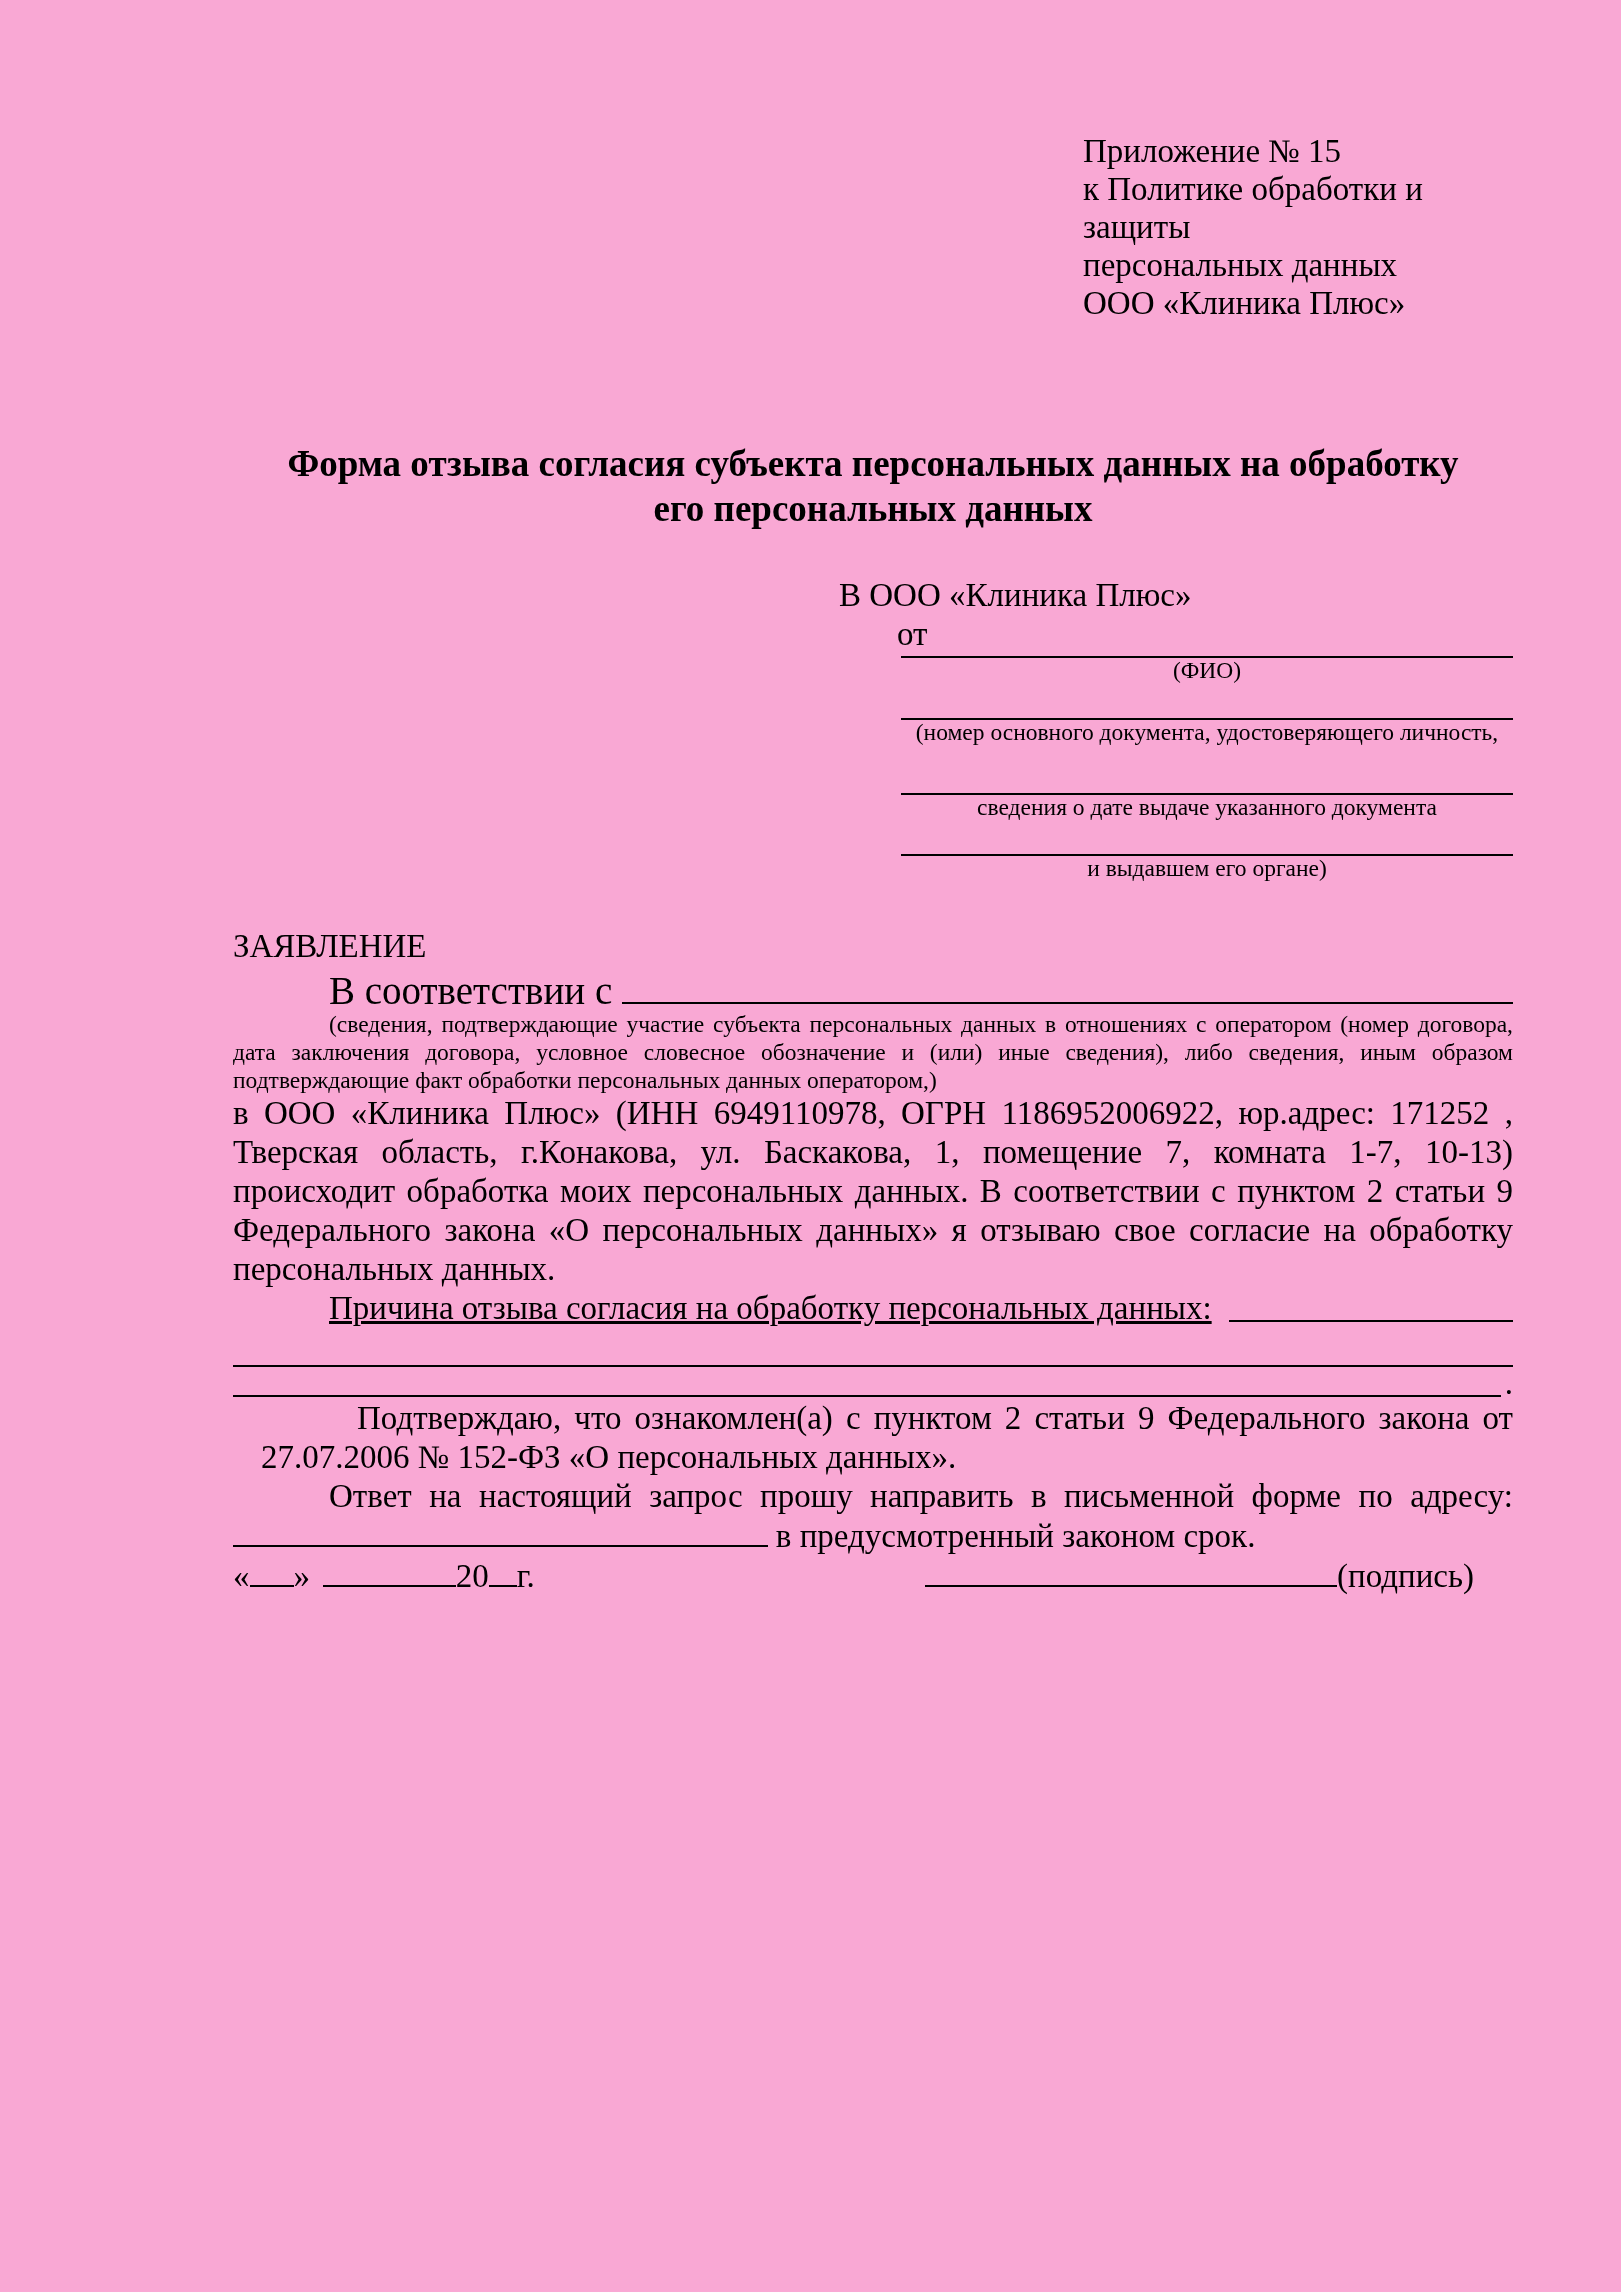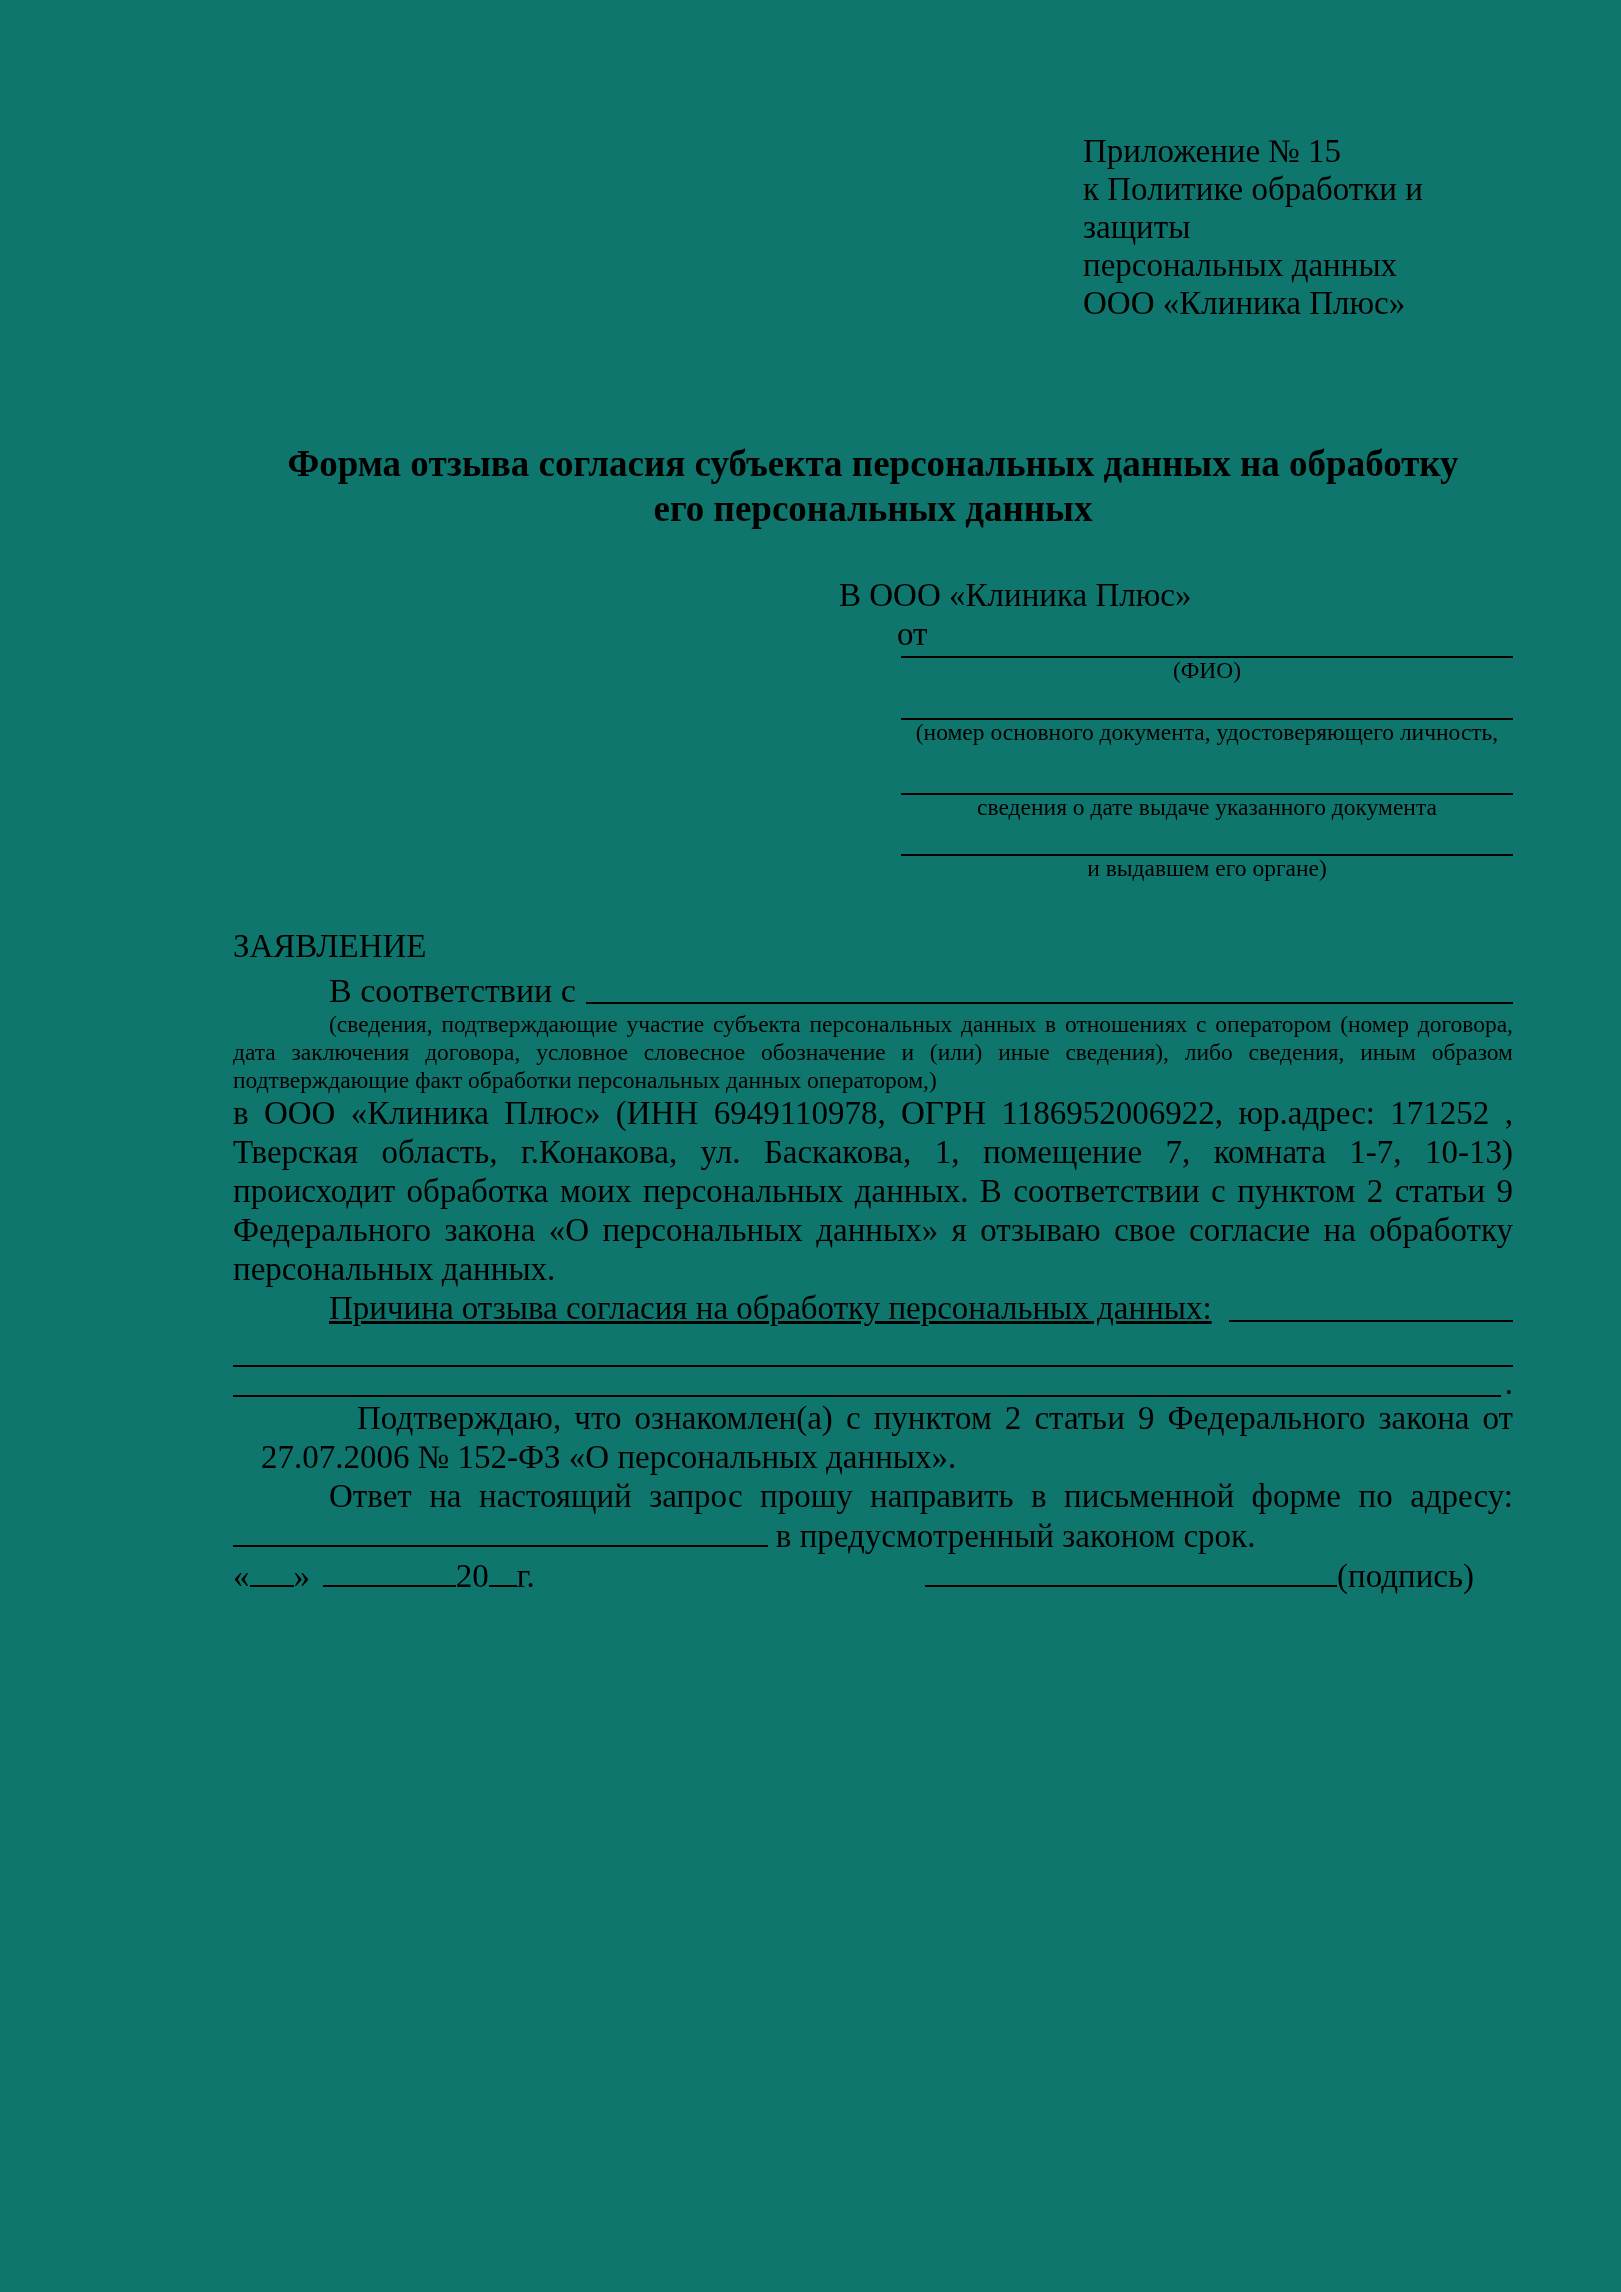--- a/index.html
+++ b/index.html
@@ -6,21 +6,21 @@
   html,body { background:#ffffff; }
   body {
     width:1621px; height:2293px;
     font-family:"Liberation Serif","DejaVu Serif",serif;
     color:#000;
   }
   .page {
     position:relative;
     width:1621px; height:2293px;
     padding:132px 108px 0 233px;
-    background:#0f766e;
+    background:#f9a8d4;
     overflow:hidden;
   }
 
   
   .header-note { margin-left:850px; font-size:33px; line-height:38px; }
 
   
   .doc-title {
     margin-top:119px;
     text-align:center;
@@ -41,21 +41,21 @@
   .blank-4 { height:36px; }
   .caption {
     font-size:23.5px; line-height:25.5px;
     text-align:center;
     white-space:nowrap;
   }
 
   
   .statement-heading { margin-top:45px; text-align:left; font-size:33px; line-height:39px; }
   .flex-row { display:flex; align-items:flex-end; }
-  .intro-row { margin-top:4.9px; padding-left:96px; font-size:34px; line-height:39px; }
+  .intro-row { margin-top:4.9px; padding-left:96px; font-size:39px; line-height:39px; }
   .fill-line { flex:1; border-bottom:2.9px solid #000; margin:0 0 5.9px 9.8px; height:0; }
   .small-note {
     font-size:23.5px; line-height:28px;
     text-align:justify;
     text-indent:96px;
   }
   .body-para { font-size:33px; line-height:39px; text-align:justify; }
   .reason-row { padding-left:96px; font-size:33px; line-height:39px;text-decoration:underline; }
   .reason-row .fill-line { margin-left:17.6px; }
 

